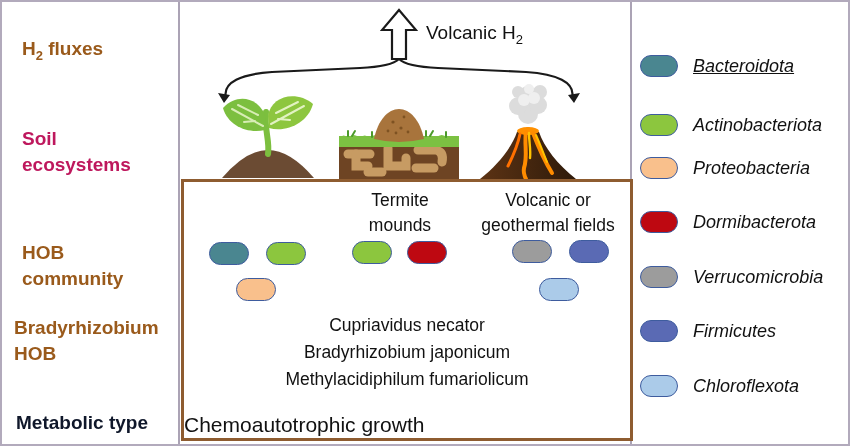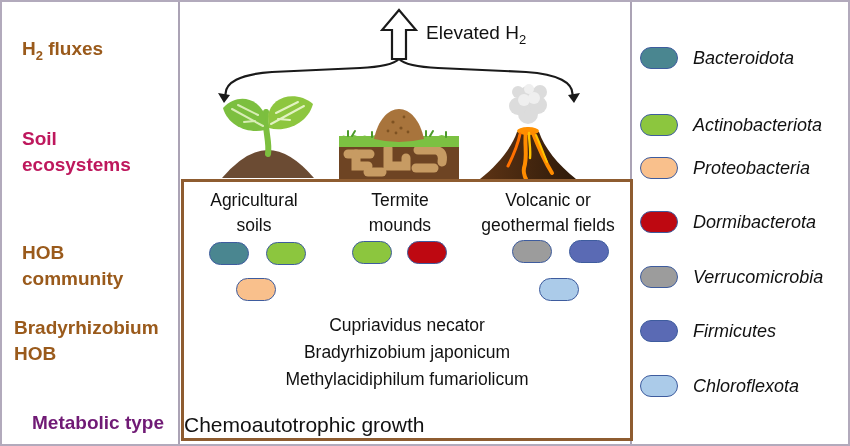--- a/index.html
+++ b/index.html
@@ -59,29 +59,29 @@
 <body>
 
 <div class="figure" style="border-color: rgb(178, 170, 188);">
 
   <div class="rail-label" style="left: 20px; top: 34px; color: rgb(154, 90, 27);">
     <span>H</span><sub>2</sub><span> fluxes</span>
   </div>
   <div class="rail-label" style="left: 20px; top: 124px; width: 125px; color: #be185d;">Soil ecosystems</div>
   <div class="rail-label" style="left: 20px; top: 238px; width: 125px; color: rgb(154, 90, 27);">HOB community</div>
   <div class="rail-label" style="left: 12px; top: 313px; width: 160px; color: rgb(154, 90, 27);">Bradyrhizobium HOB</div>
-  <div class="rail-label" style="left: 30px; top: 408px; width: 165px; color: #701a75;">Metabolic type</div>
+  <div class="rail-label" style="left: 14px; top: 408px; width: 165px; color: #0f172a;">Metabolic type</div>
 
   <div class="center-panel">
 
     <svg class="up-arrow" width="38" height="53" viewBox="0 0 38 53">
       <polygon points="19,2 36,22 26,22 26,51 12,51 12,22 2,22" fill="#ffffff" stroke="#1a1a1a" stroke-width="2.2" stroke-linejoin="miter"></polygon>
     </svg>
     <div class="elevated-label">
-      <span>Elevated H</span><sub>2</sub>
+      <span>Volcanic H</span><sub>2</sub>
     </div>
 
     <svg class="brace" width="400" height="46" viewBox="0 0 400 46">
       <path d="M16,40 C12,24 32,16 62,14 L150,10 C172,9 184,6 189,1 C194,6 206,9 228,10 L316,14 C346,16 366,24 362,40" fill="none" stroke="#1a1a1a" stroke-width="2.2" stroke-linecap="round"></path>
       <polygon points="14,45 8,35 20,37" fill="#1a1a1a"></polygon>
       <polygon points="364,45 358,37 370,35" fill="#1a1a1a"></polygon>
     </svg>
 
     <svg class="eco-illustration" style="left:28px;top:86px;" width="120" height="92" viewBox="0 0 120 92">
       <path d="M14,90 Q38,62 60,62 Q82,62 106,90 Z" fill="#6B4B33"></path>
@@ -143,21 +143,20 @@
           <circle cx="46" cy="12" r="6"></circle>
       </g>
       <g fill="#EFEFEF">
         <circle cx="52" cy="20" r="6"></circle>
           <circle cx="62" cy="18" r="6"></circle>
           <circle cx="57" cy="9" r="5"></circle>
       </g>
     </svg>
 
     <div class="hob-box" style="border-color: rgb(142, 92, 48);">
-      <div class="eco-header h1">Agricultural soils</div>
       <div class="eco-header h2">Termite mounds</div>
       <div class="eco-header h3">Volcanic or geothermal fields</div>
 
       <div class="pill" style="left: 25px; top: 60px; background: rgb(74, 134, 144);"></div>
       <div class="pill" style="left: 82px; top: 60px; background: rgb(140, 198, 62);"></div>
       <div class="pill" style="left: 52px; top: 96px; background: rgb(249, 192, 140);"></div>
 
       <div class="pill" style="left: 168px; top: 59px; background: rgb(140, 198, 62);"></div>
       <div class="pill" style="left: 223px; top: 59px; background: rgb(190, 8, 17);"></div>
 
@@ -169,21 +168,21 @@
         <div>Cupriavidus necator</div>
         <div>Bradyrhizobium japonicum</div>
         <div>Methylacidiphilum fumariolicum</div>
       </div>
 
       <div class="metabolic-value">Chemoautotrophic growth</div>
     </div>
   </div>
 
   <div class="legend">
-    <div class="legend-row" style="top:45px;">
+    <div class="legend-row" style="top:53px;text-decoration:underline;">
       <div class="legend-pill" style="background: rgb(74, 134, 144);"></div>
       <div class="legend-text">Bacteroidota</div>
     </div>
     <div class="legend-row" style="top:112px;">
       <div class="legend-pill" style="background: rgb(140, 198, 62);"></div>
       <div class="legend-text">Actinobacteriota</div>
     </div>
     <div class="legend-row" style="top:155px;">
       <div class="legend-pill" style="background: rgb(249, 192, 140);"></div>
       <div class="legend-text">Proteobacteria</div>

